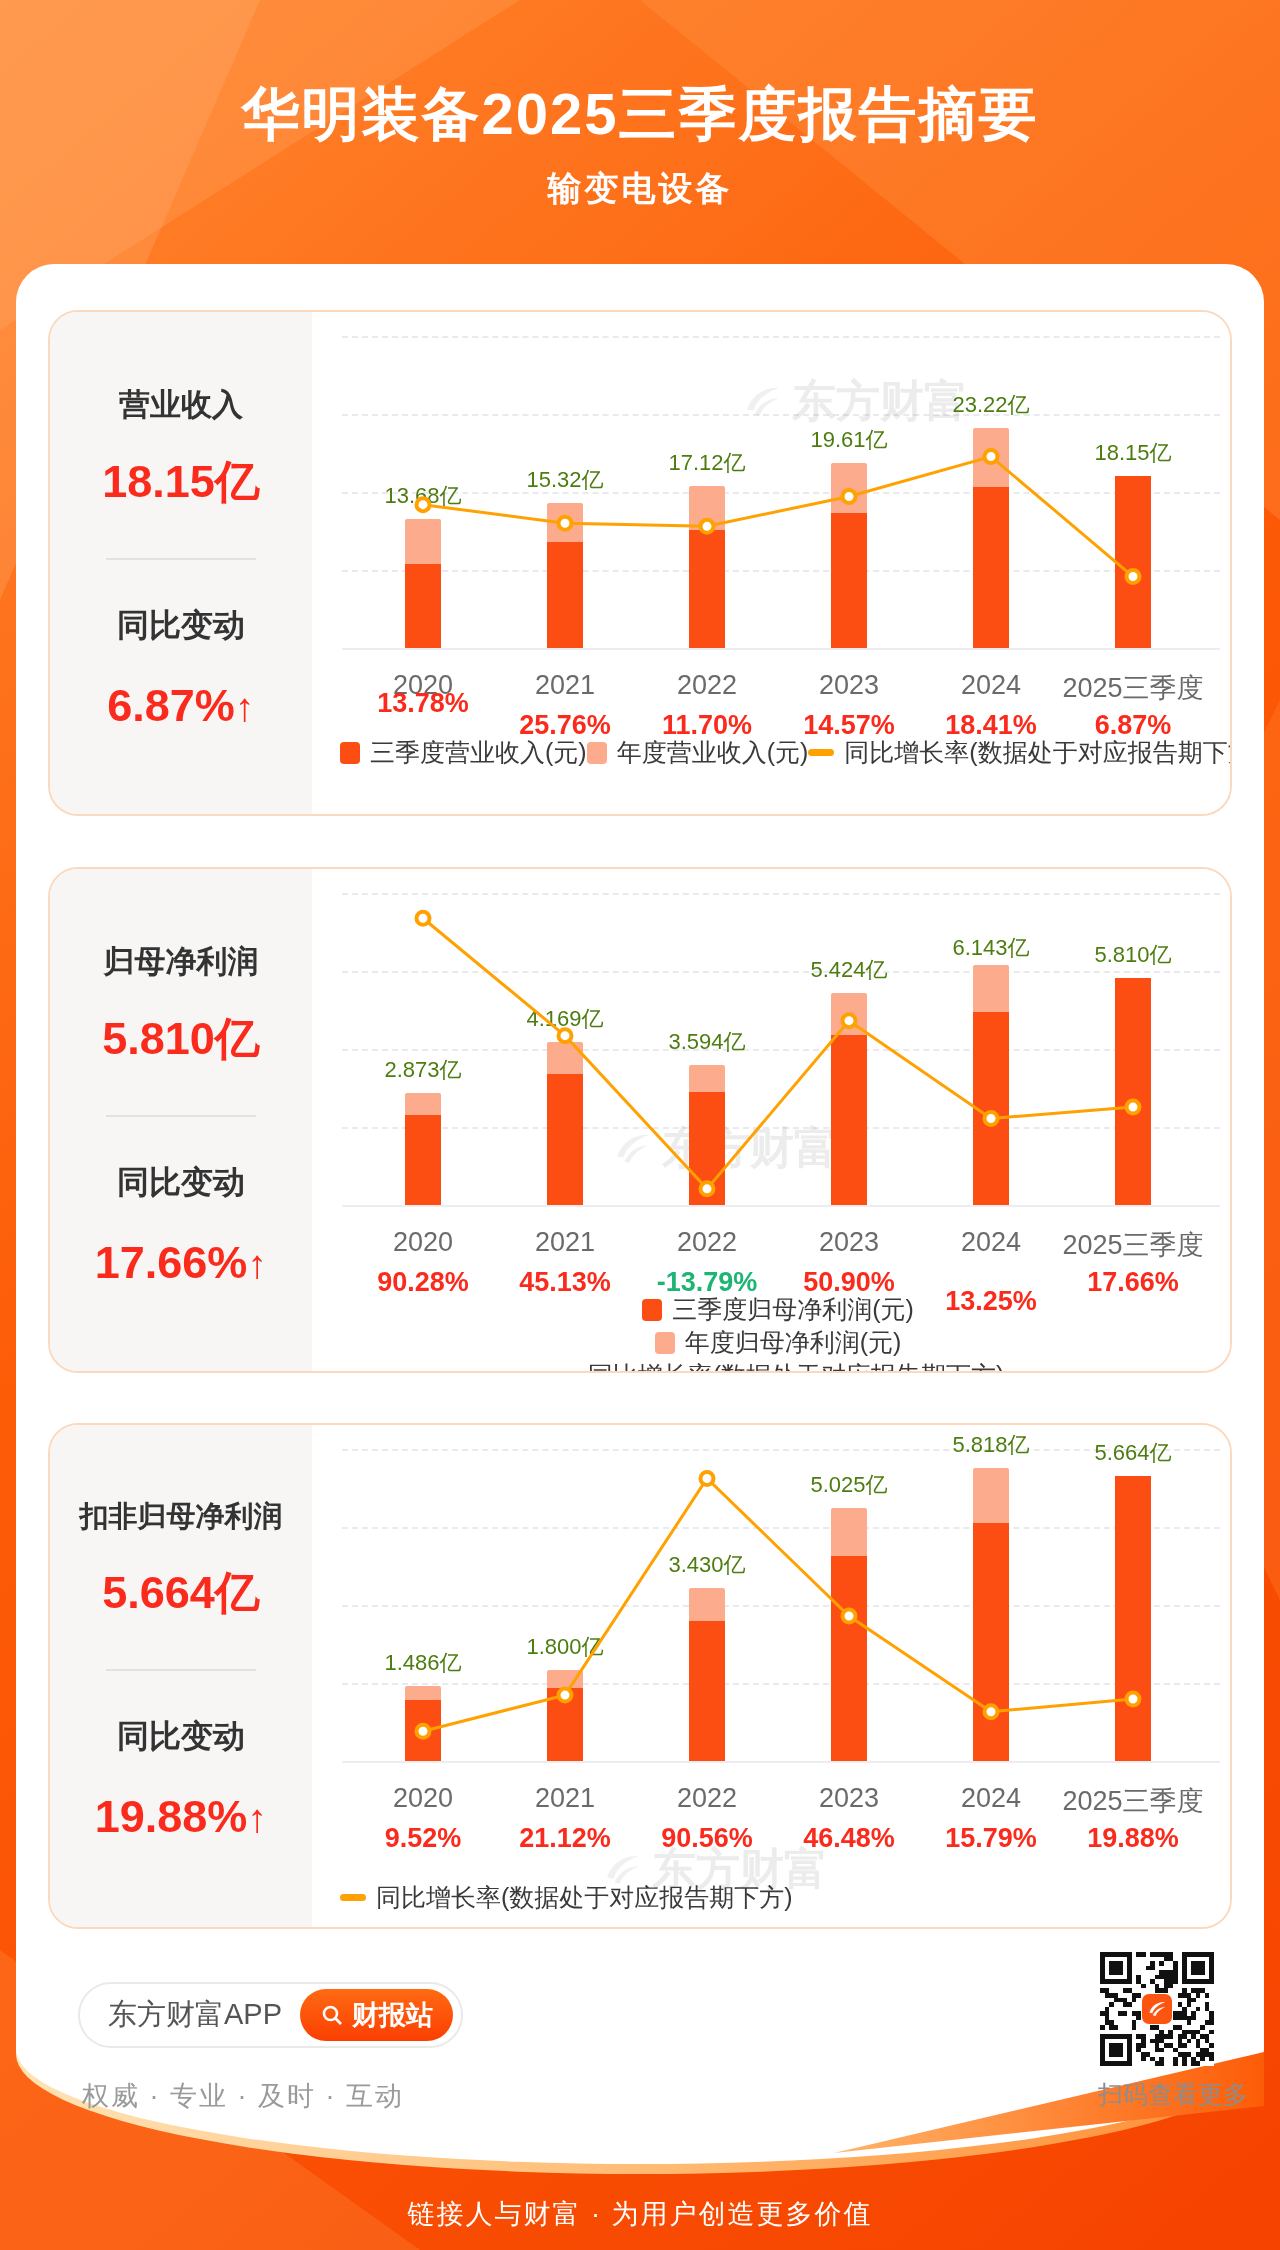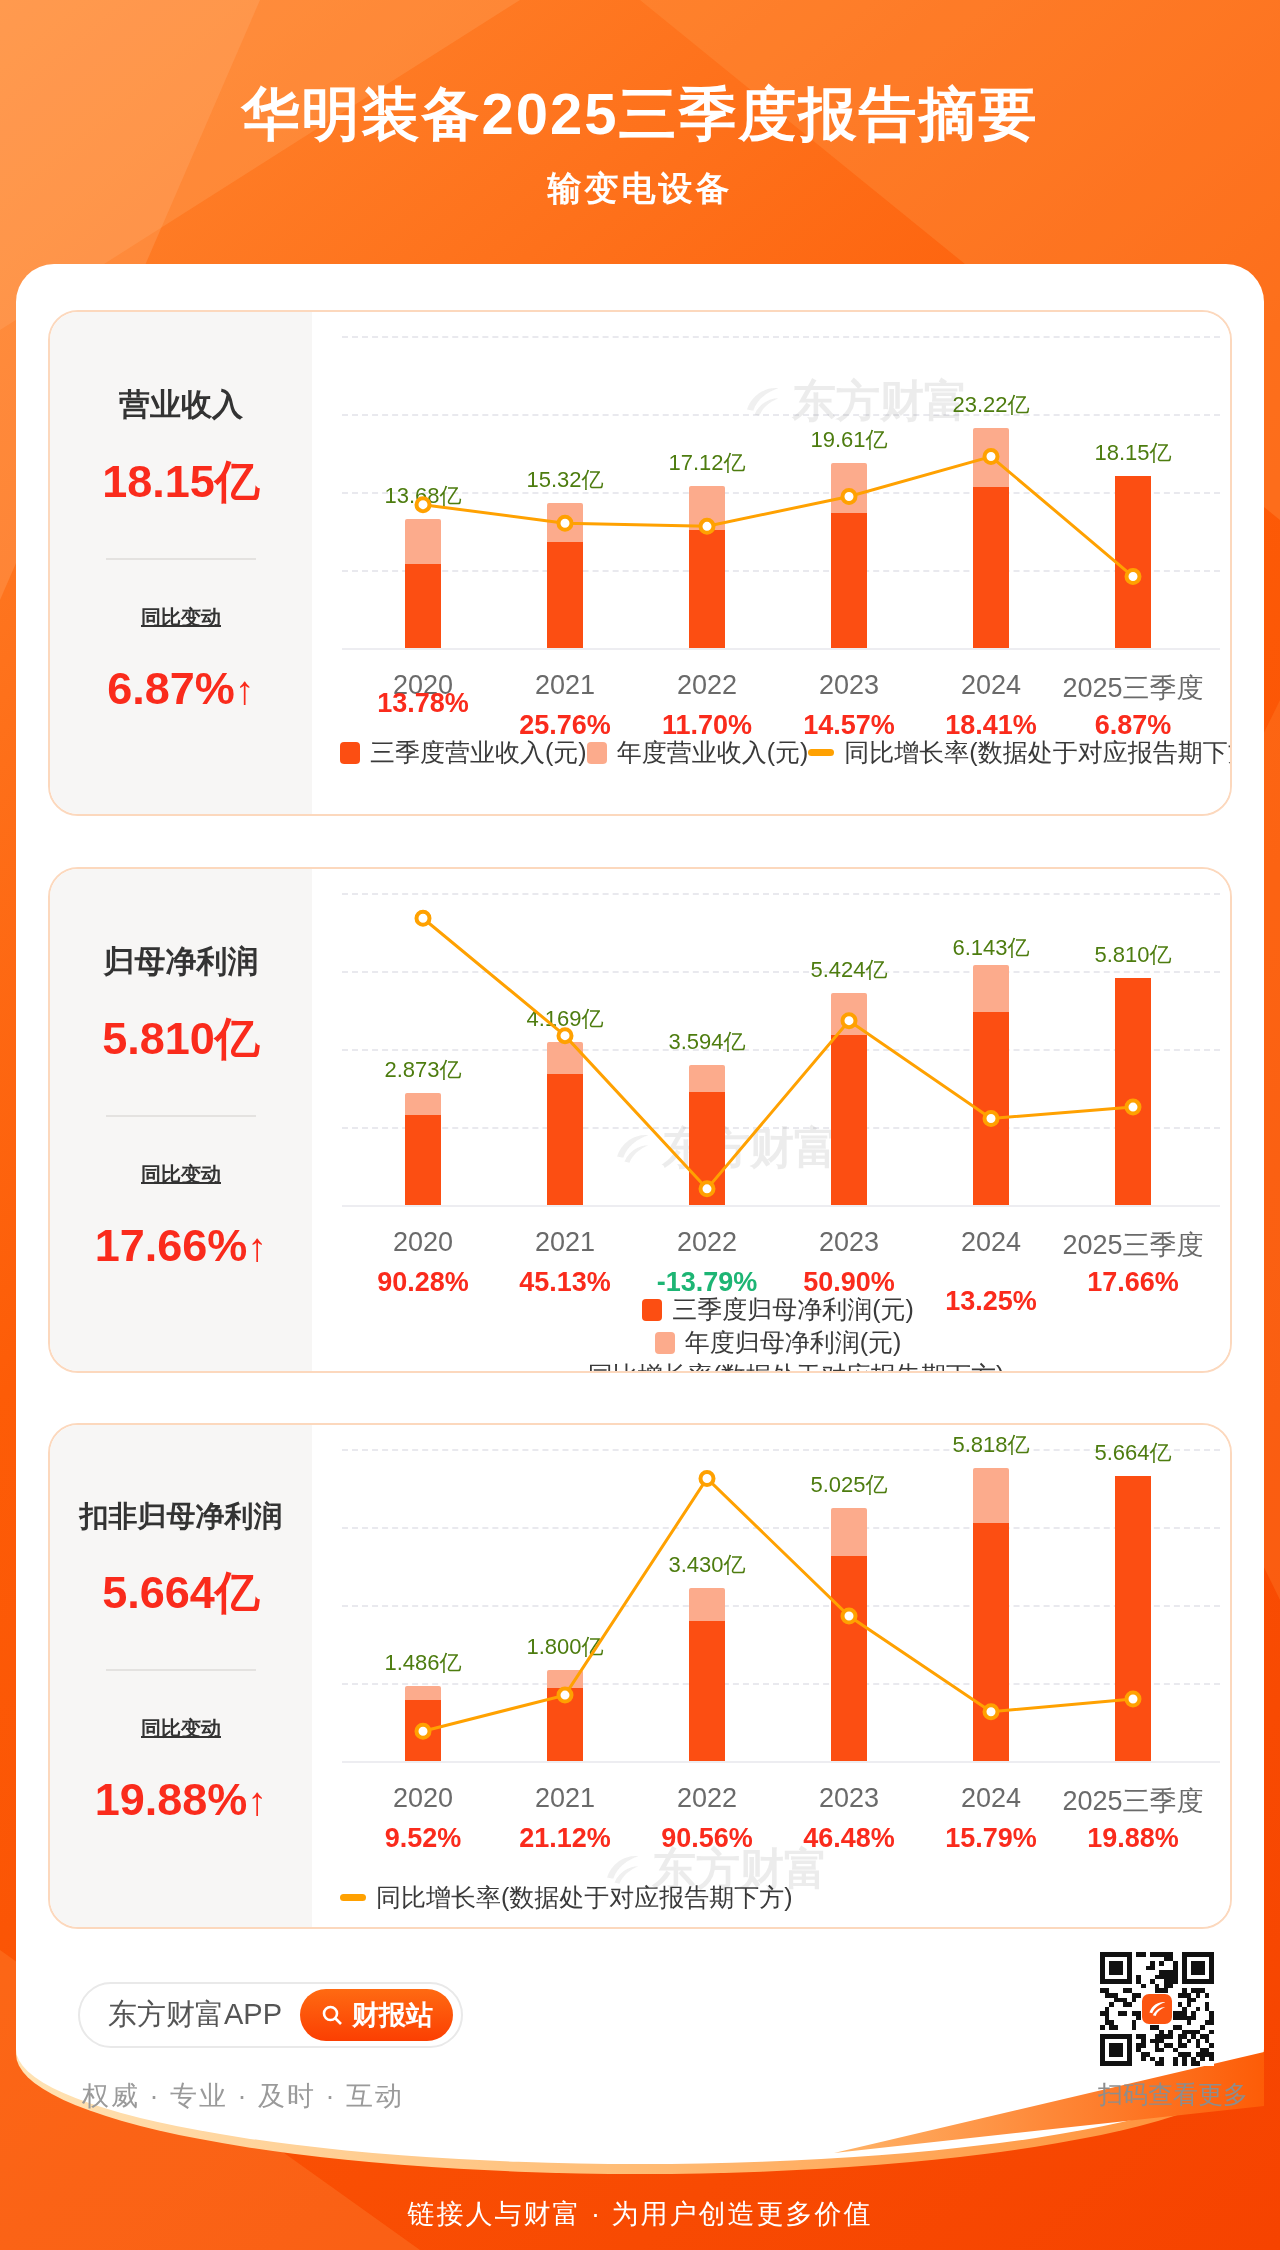--- a/index.html
+++ b/index.html
@@ -34,21 +34,21 @@
     background:linear-gradient(to right,#ffb469,#fd5c07);
     clip-path:polygon(0 97%,100% 0,100% 52%);}
 
   .card{position:absolute;left:48px;width:1184px;height:506px;background:#ffffff;
     border:2px solid #fcd8bd;border-radius:30px;overflow:hidden;box-sizing:border-box;}
   .card-left{position:absolute;left:0;top:0;bottom:0;width:262px;background:#f7f6f5;
     display:flex;flex-direction:column;align-items:center;text-align:center;}
   .metric-label{margin-top:72px;font-size:31px;font-weight:800;color:#333;}
   .metric-value{margin-top:26px;font-size:45px;font-weight:800;color:#fa2b1c;}
   .left-divider{margin-top:46px;width:150px;height:0;border-top:2px solid #e4e2e0;}
-  .change-label{margin-top:44px;font-size:20px;font-weight:800;color:#333;text-decoration:underline;}
+  .change-label{margin-top:44px;font-size:32px;font-weight:800;color:#333;}
   .change-value{margin-top:32px;font-size:45px;font-weight:800;color:#fa2b1c;white-space:nowrap;}
   .change-arrow{font-size:40px;font-weight:900;}
   .card.c3 .metric-label{font-size:29px;}
 
   .chart{position:absolute;left:262px;top:0;right:0;bottom:0;background:#fff;}
   .gridline{position:absolute;height:0;border-top:2px dashed #e9e9ee;}
   .baseline{position:absolute;height:0;border-top:2px solid #ededf1;}
   .bar{position:absolute;border-radius:2px 2px 0 0;}
   .bar-label{position:absolute;font-size:22px;color:#4d7c0f;white-space:nowrap;transform:translateX(-50%);}
   .year-label{position:absolute;font-size:27px;color:#6a6a6a;white-space:nowrap;transform:translateX(-50%);}

